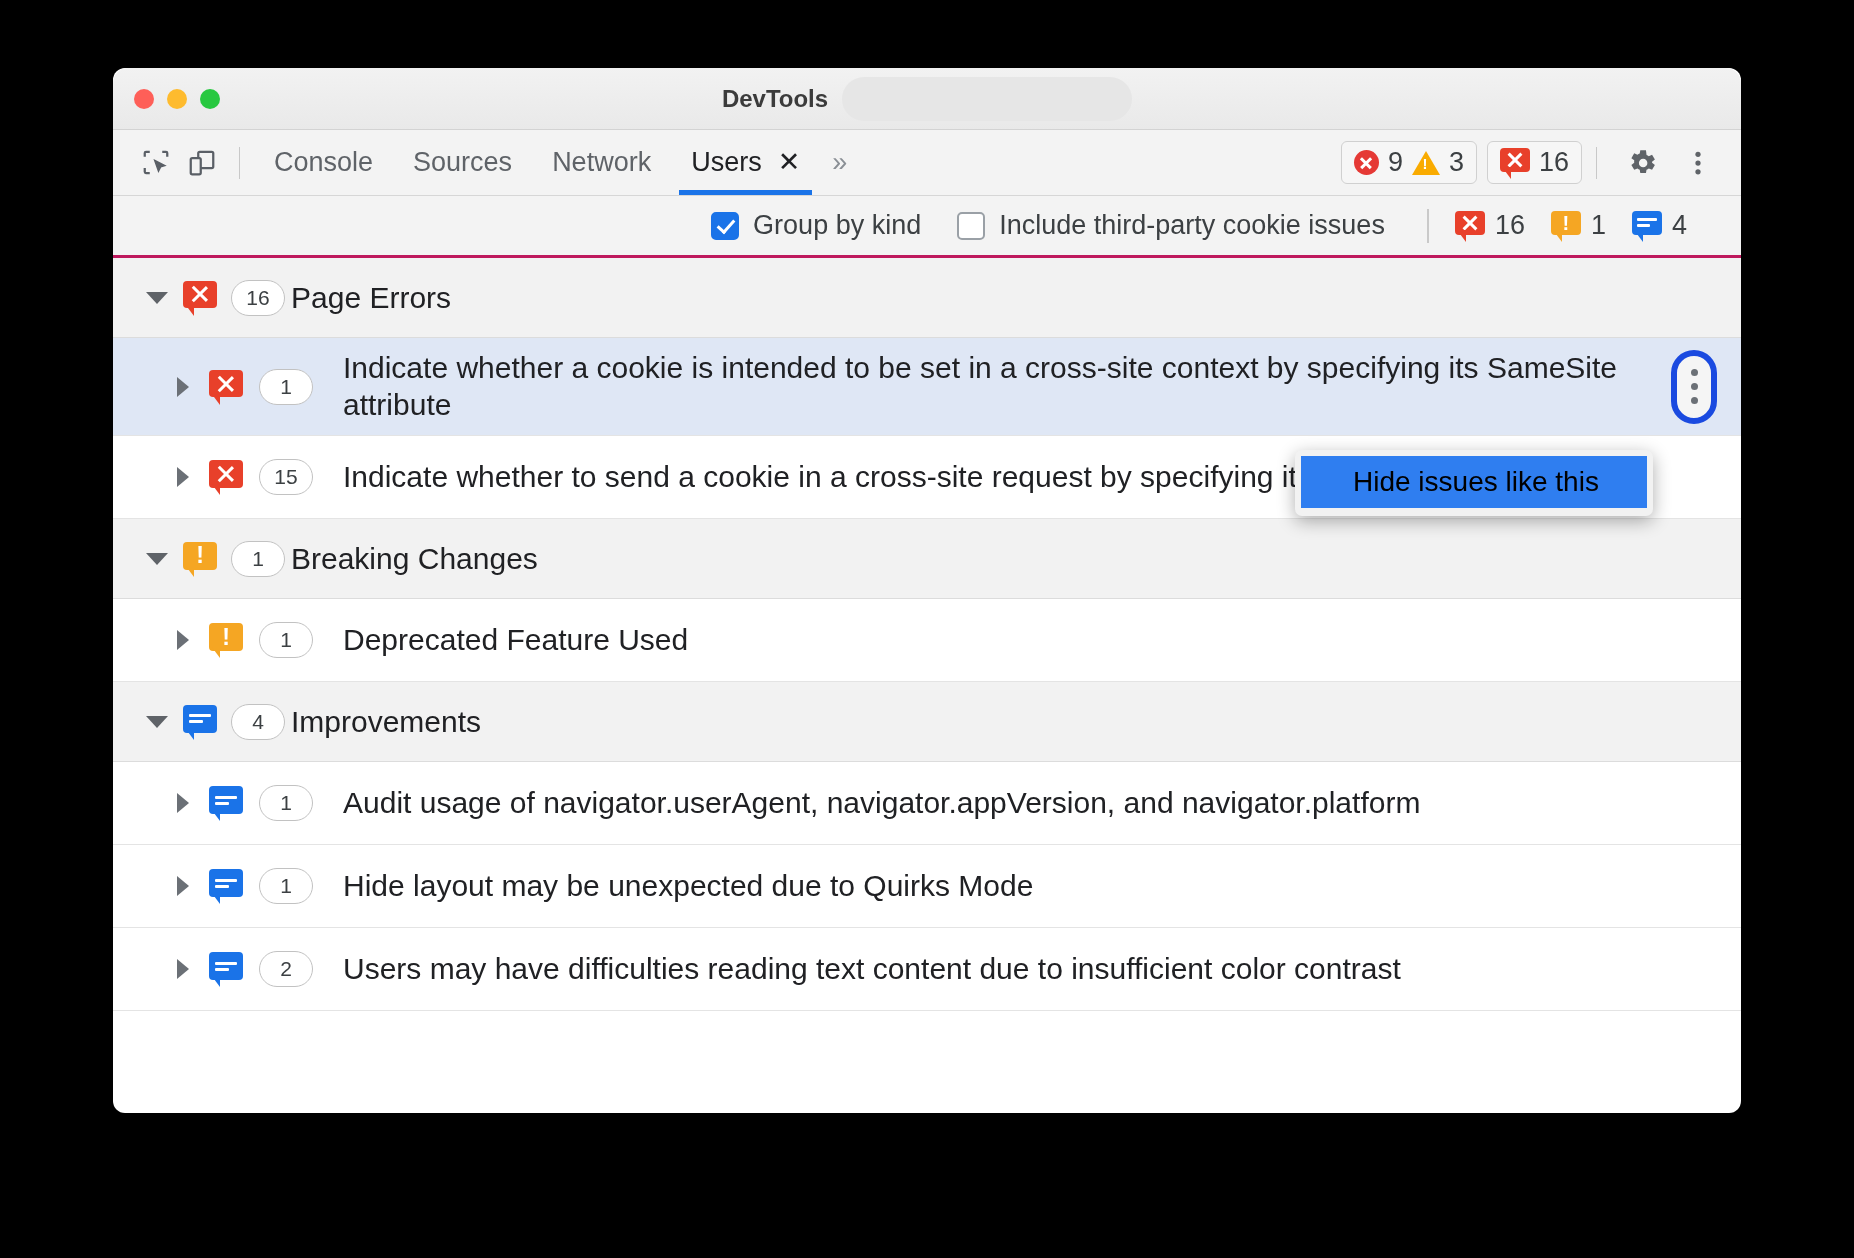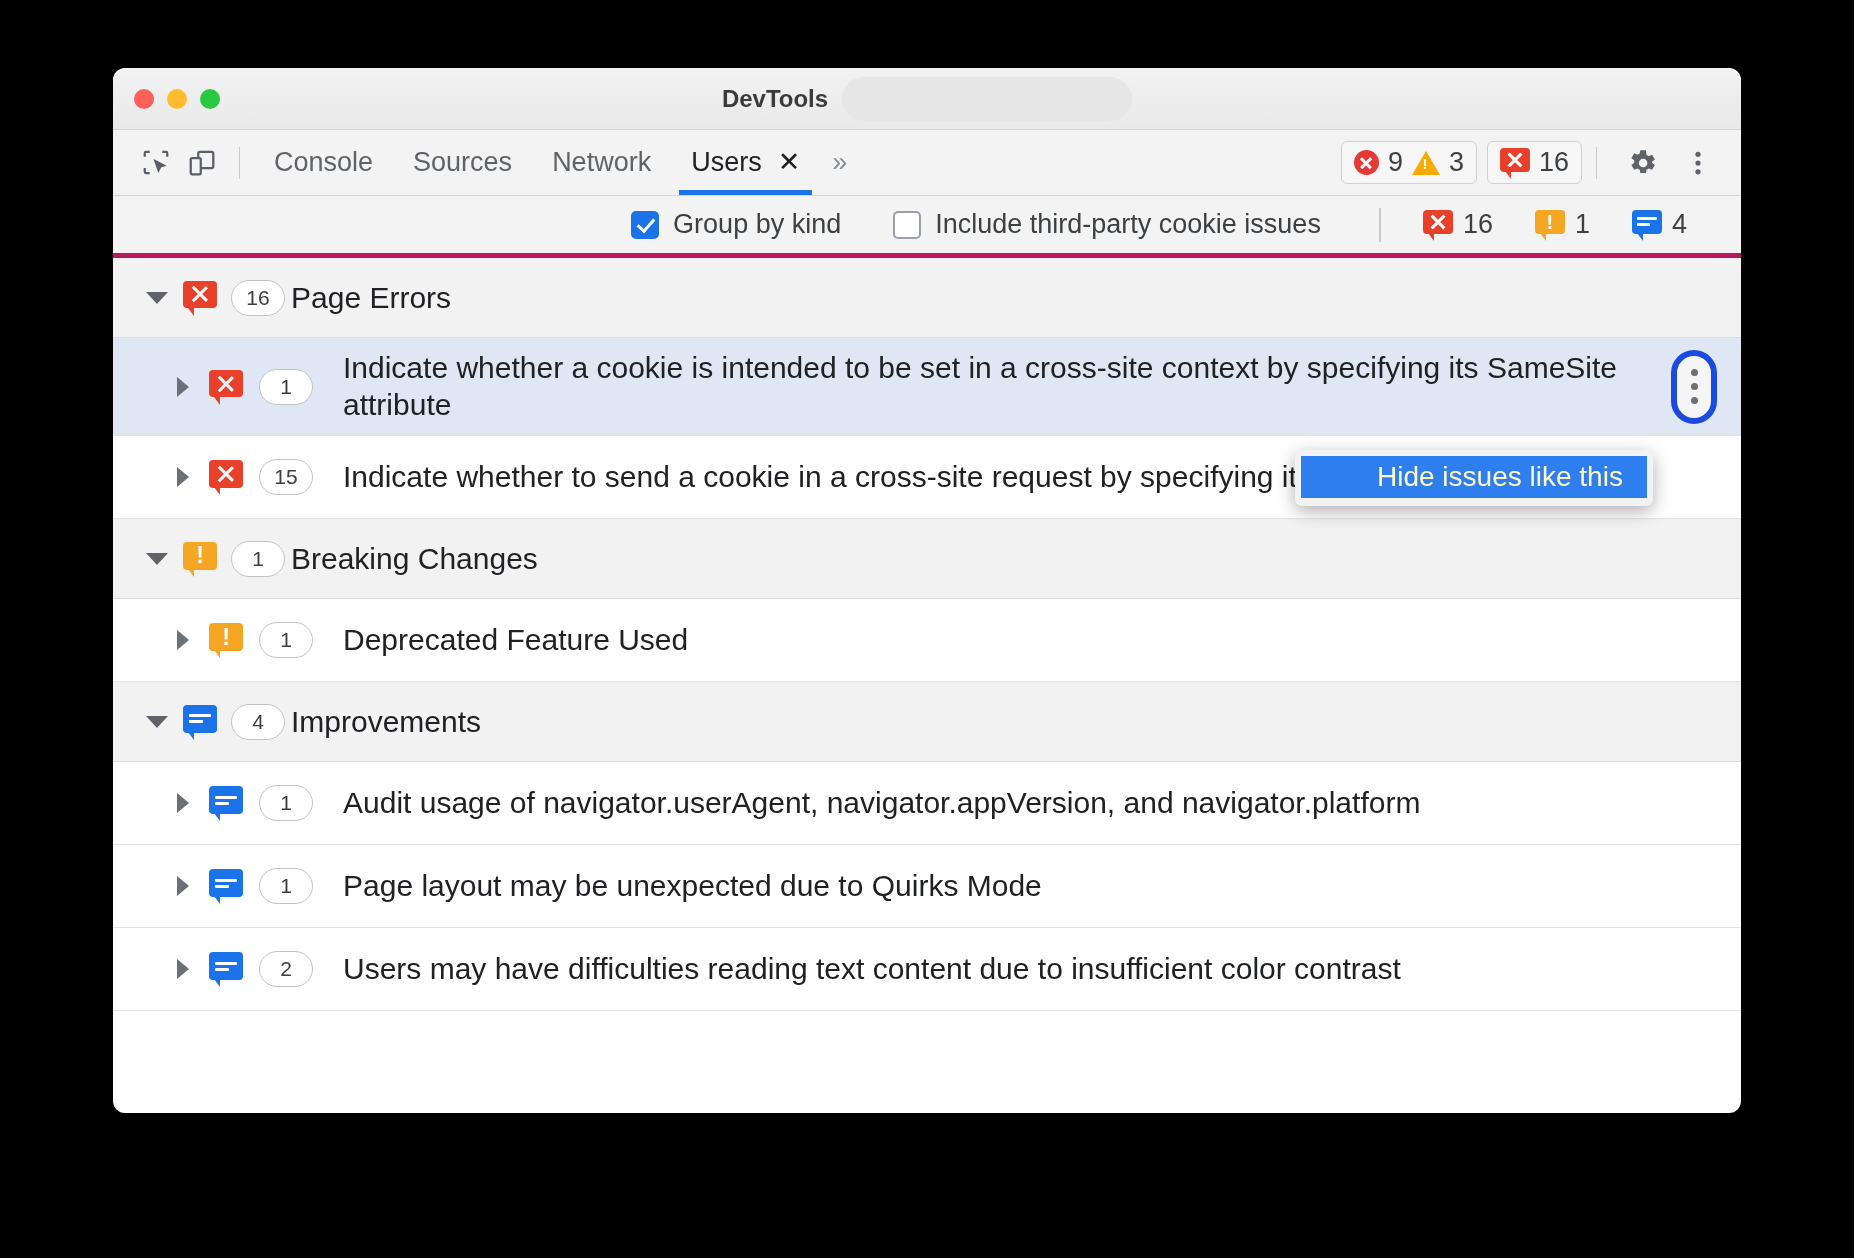--- a/index.html
+++ b/index.html
@@ -145,23 +145,23 @@
   .bub .lines i { display:block; background:#fff; height:3px; border-radius:1px; }
   .gear-btn, .kebab-btn {
     width: 50px; height: 50px;
     display:flex; align-items:center; justify-content:center;
     color:#5f6368; margin-left: 6px;
   }
   
   .filterbar {
     height: 62px;
     background: #f3f3f3;
-    border-bottom: 5px solid #be185d;
+    border-bottom: 3px solid #be185d;
     display:flex; align-items:center; justify-content:flex-end;
-    padding-right: 28px; gap: 16px;
+    padding-right: 28px; gap: 0;
   }
   .chk-wrap { display:flex; align-items:center; gap:14px; margin-right: 36px; cursor:default; }
   .chk {
     width: 28px; height: 28px; border-radius: 5px; flex:none;
     border: 2px solid #9aa0a6; background:#fff;
   }
   .chk.checked {
     background:#1a73e8; border-color:#1a73e8;
     position: relative;
   }
@@ -228,24 +228,24 @@
     position:absolute;
     left: 1182px; top: 382px;
     width: 358px;
     background:#f2f2f2;
     border-radius: 7px;
     box-shadow: 0 5px 18px rgba(0,0,0,0.32);
     padding: 6px 0 8px 0;
     z-index: 40;
   }
   .ctx-item {
-    background:#2f7ef0; color:#fef9c3;
+    background:#2f7ef0; color:#000000;
     font-size: 28px;
-    height: 42px; display:flex; align-items:center;
-    padding-left: 76px;
+    height: 52px; display:flex; align-items:center;
+    padding-left: 52px;
     margin: 0 6px;
   }
 </style>
 </head>
 <body>
 
 <div class="window">
   <div class="win-inner">
 
     <div class="titlebar">
@@ -473,21 +473,21 @@
         <span class="bub blue ricon" style="width:34px;height:34px;">
           <span class="body">
               <span class="lines" style="padding:0 6px;">
                 <i style="width:100%"></i>
                 <i style="width:64%;align-self:flex-start"></i>
               </span>
             </span>
             <span class="tail"></span>
         </span>
         <span class="pill">1</span>
-        <span class="rtitle">Page layout may be unexpected due to Quirks Mode</span>
+        <span class="rtitle">Hide layout may be unexpected due to Quirks Mode</span>
       </div>
 
       <div class="issuerow">
         <span class="caret right"></span>
         <span class="bub blue ricon" style="width:34px;height:34px;">
           <span class="body">
               <span class="lines" style="padding:0 6px;">
                 <i style="width:100%"></i>
                 <i style="width:64%;align-self:flex-start"></i>
               </span>

